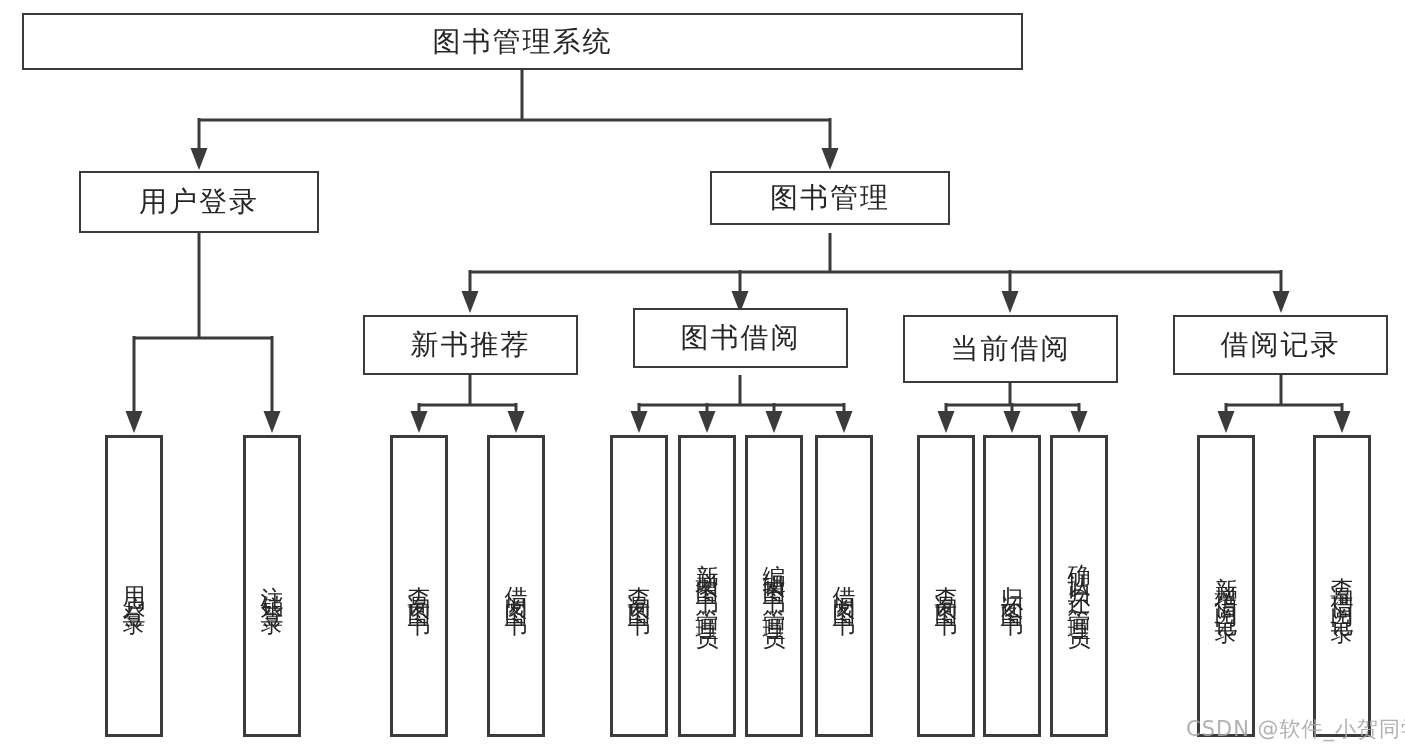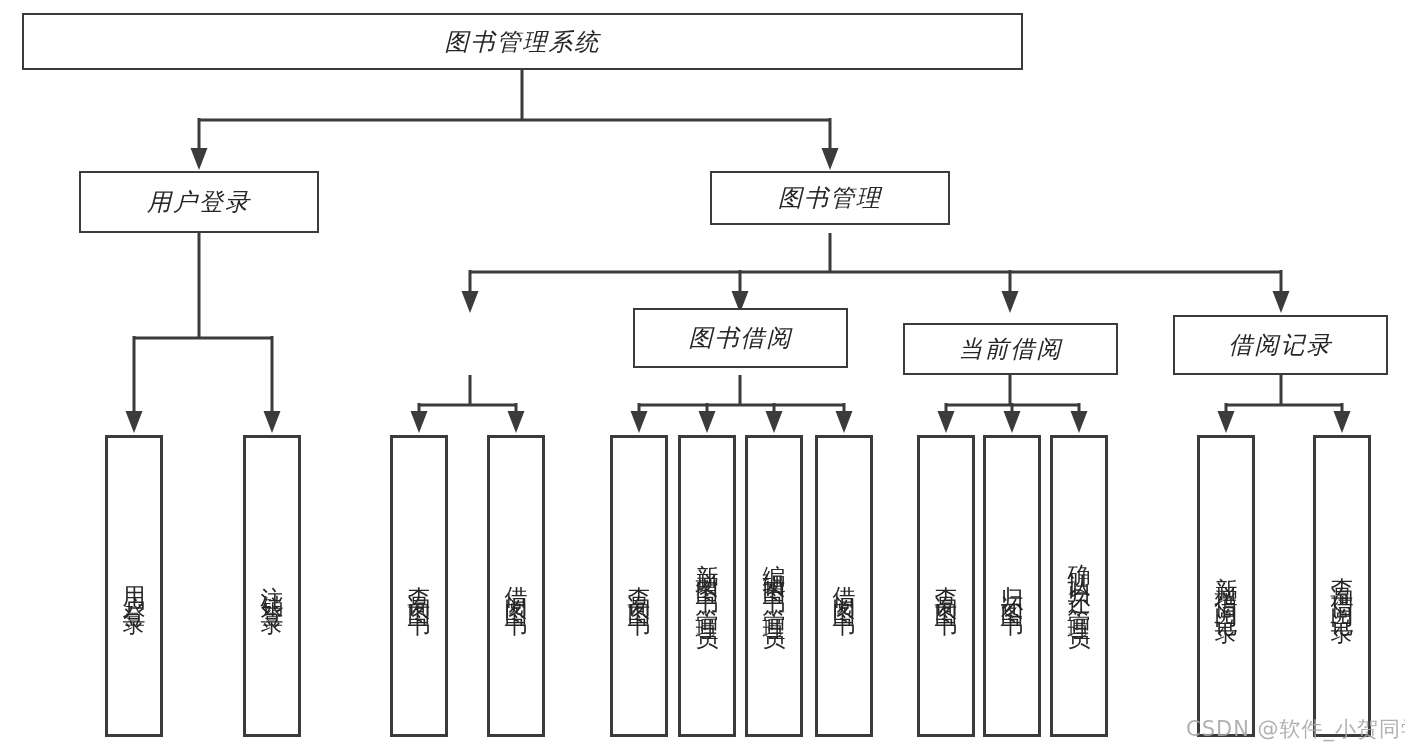--- a/index.html
+++ b/index.html
@@ -27,23 +27,22 @@
     background: #ffffff;
     border: 2px solid #3b3b3d;
     color: #262626;
     display: flex;
     align-items: center;
     justify-content: center;
     text-align: center;
     z-index: 2;
   }
   .node.h {
-    font-size: 24px;
+    font-size: 28px;
     letter-spacing: 2px;
-    font-style: italic;
   }
   .node.v {
     border-width: 3px;
     font-size: 23px;
     letter-spacing: 9px;
     writing-mode: vertical-rl;
     text-orientation: mixed;
     line-height: 1;
   }
   #watermark {
@@ -94,22 +93,23 @@
       M1070.5,411 L1087.5,411 L1079,433 Z
       M1217.5,411 L1234.5,411 L1226,433 Z
       M1333.5,411 L1350.5,411 L1342,433 Z"></path>
   </svg>
 
   <div class="node h" style="left:22px;top:13px;width:1001px;height:57px">图书管理系统</div>
 
   <div class="node h" style="left:79px;top:171px;width:240px;height:62px">用户登录</div>
   <div class="node h" style="left:710px;top:171px;width:240px;height:54px">图书管理</div>
 
+  <div class="node h" style="left:363px;top:315px;width:215px;height:60px">新书推荐</div>
   <div class="node h" style="left:633px;top:308px;width:215px;height:60px">图书借阅</div>
-  <div class="node h" style="left:903px;top:323px;width:215px;height:52px">当前借阅</div>
+  <div class="node h" style="left:903px;top:315px;width:215px;height:68px">当前借阅</div>
   <div class="node h" style="left:1173px;top:315px;width:215px;height:60px">借阅记录</div>
 
   <div class="node v" style="left:105px;top:435px;width:58px;height:302px">用户登录</div>
   <div class="node v" style="left:243px;top:435px;width:58px;height:302px">注销登录</div>
 
   <div class="node v" style="left:390px;top:435px;width:58px;height:302px">查询图书</div>
   <div class="node v" style="left:487px;top:435px;width:58px;height:302px">借阅图书</div>
 
   <div class="node v" style="left:610px;top:435px;width:58px;height:302px">查询图书</div>
   <div class="node v" style="left:678px;top:435px;width:58px;height:302px">新增图书（管理员）</div>

